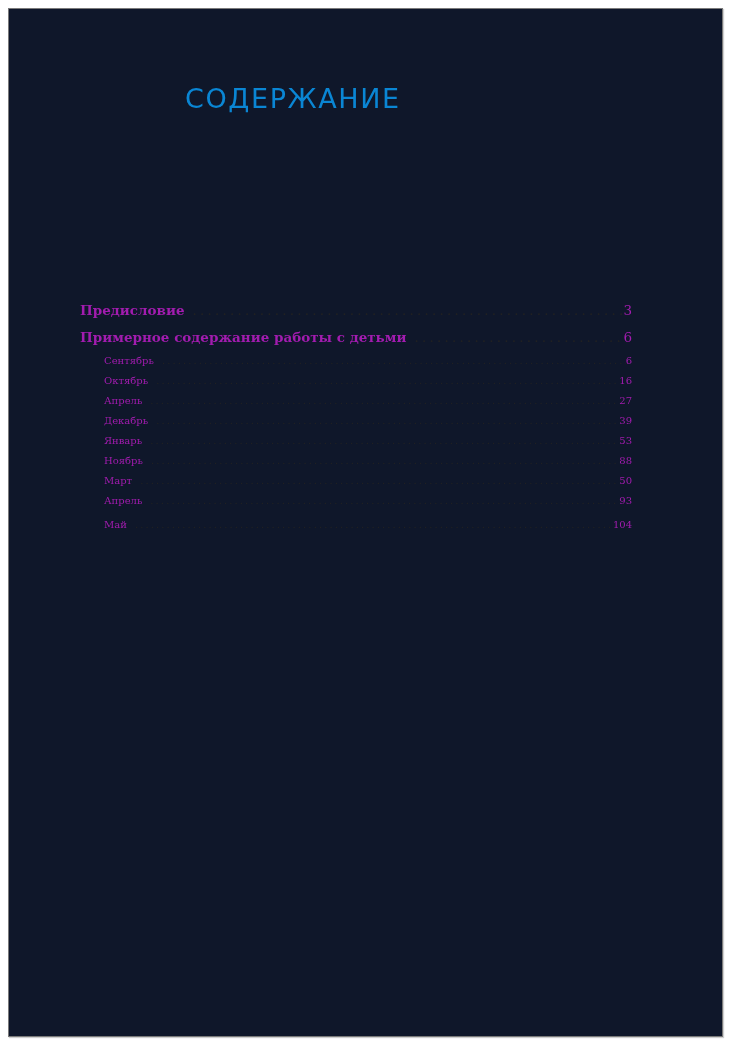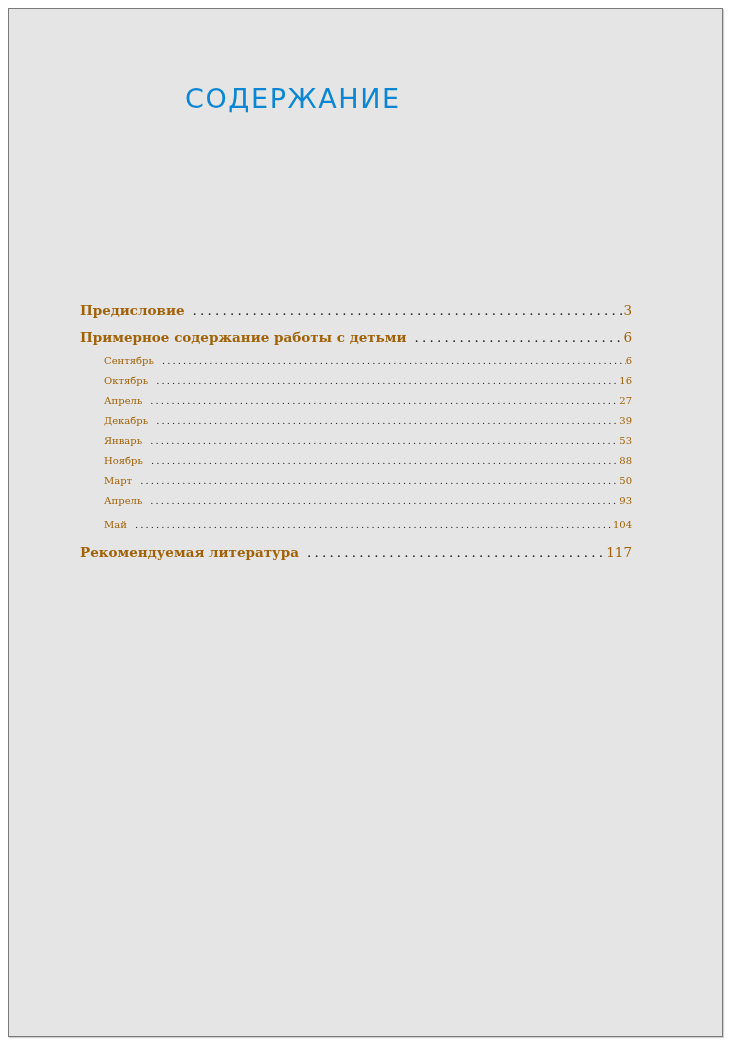--- a/index.html
+++ b/index.html
@@ -1,28 +1,28 @@
 <!DOCTYPE html>
 <html><head>
   <meta charset="utf-8">
   <style>
     html, body { margin: 0; padding: 0; background: #ffffff; }
     body { width: 732px; height: 1048px; position: relative; overflow: hidden; }
     .page {
       position: absolute; left: 8px; top: 8px; width: 715px; height: 1029px;
-      border: 1.5px solid #7a7a7a; background: #e5e5e5; box-sizing: border-box;
+      border: 1.5px solid #7a7a7a; background: #0f172a; box-sizing: border-box;
       box-shadow: 1px 1px 1px #d0d0d0;
     }
     .title {
       position: absolute; left: 176px; top: 74px;
       font-family: "DejaVu Sans", sans-serif; font-size: 27px; letter-spacing: 1.6px;
       color: #0a86d4; font-weight: normal;
     }
     .toc { position: absolute; left: 80px; top: 300px; width: 552px;
-      font-family: "DejaVu Serif", serif; font-size: 13.5px; color: #a16207; }
+      font-family: "DejaVu Serif", serif; font-size: 13.5px; color: #a21caf; }
     .row { display: flex; align-items: baseline; height: 20px; line-height: 20px; white-space: nowrap; overflow: hidden; }
     .row.major { font-weight: bold; font-size: 13.5px; }
     .row.minor { padding-left: 24px; font-size: 10px; }
     .row .label { flex: 0 0 auto; }
     .row .dots { flex: 1 1 auto; overflow: hidden; font-weight: normal; letter-spacing: 3.2px; padding: 0 4px 0 8px; color: #222; }
     .row .dots::before { content: ". . . . . . . . . . . . . . . . . . . . . . . . . . . . . . . . . . . . . . . . . . . . . . . . . . . . . . . . . . . . . . . . . . . . . . . . . . . . . . . . . . . . . . . . . . . . . . . . . . . . . . . . . . . . ."; letter-spacing: 0; word-spacing: -1.1px; }
     .row .num { flex: 0 0 auto; font-weight: normal; text-align: right; }
     .gap-s { height: 4px; }
     .gap-m { height: 7px; }
   </style>
@@ -86,18 +86,13 @@
     <span class="dots"></span>
     <span class="num">93</span>
   </div>
   <div class="gap-s"></div>
   <div class="row minor">
     <span class="label">Май</span>
     <span class="dots"></span>
     <span class="num">104</span>
   </div>
   <div class="gap-m"></div>
-  <div class="row major">
-    <span class="label">Рекомендуемая литература</span>
-    <span class="dots"></span>
-    <span class="num">117</span>
-  </div>
 </div>
 
 </body></html>

